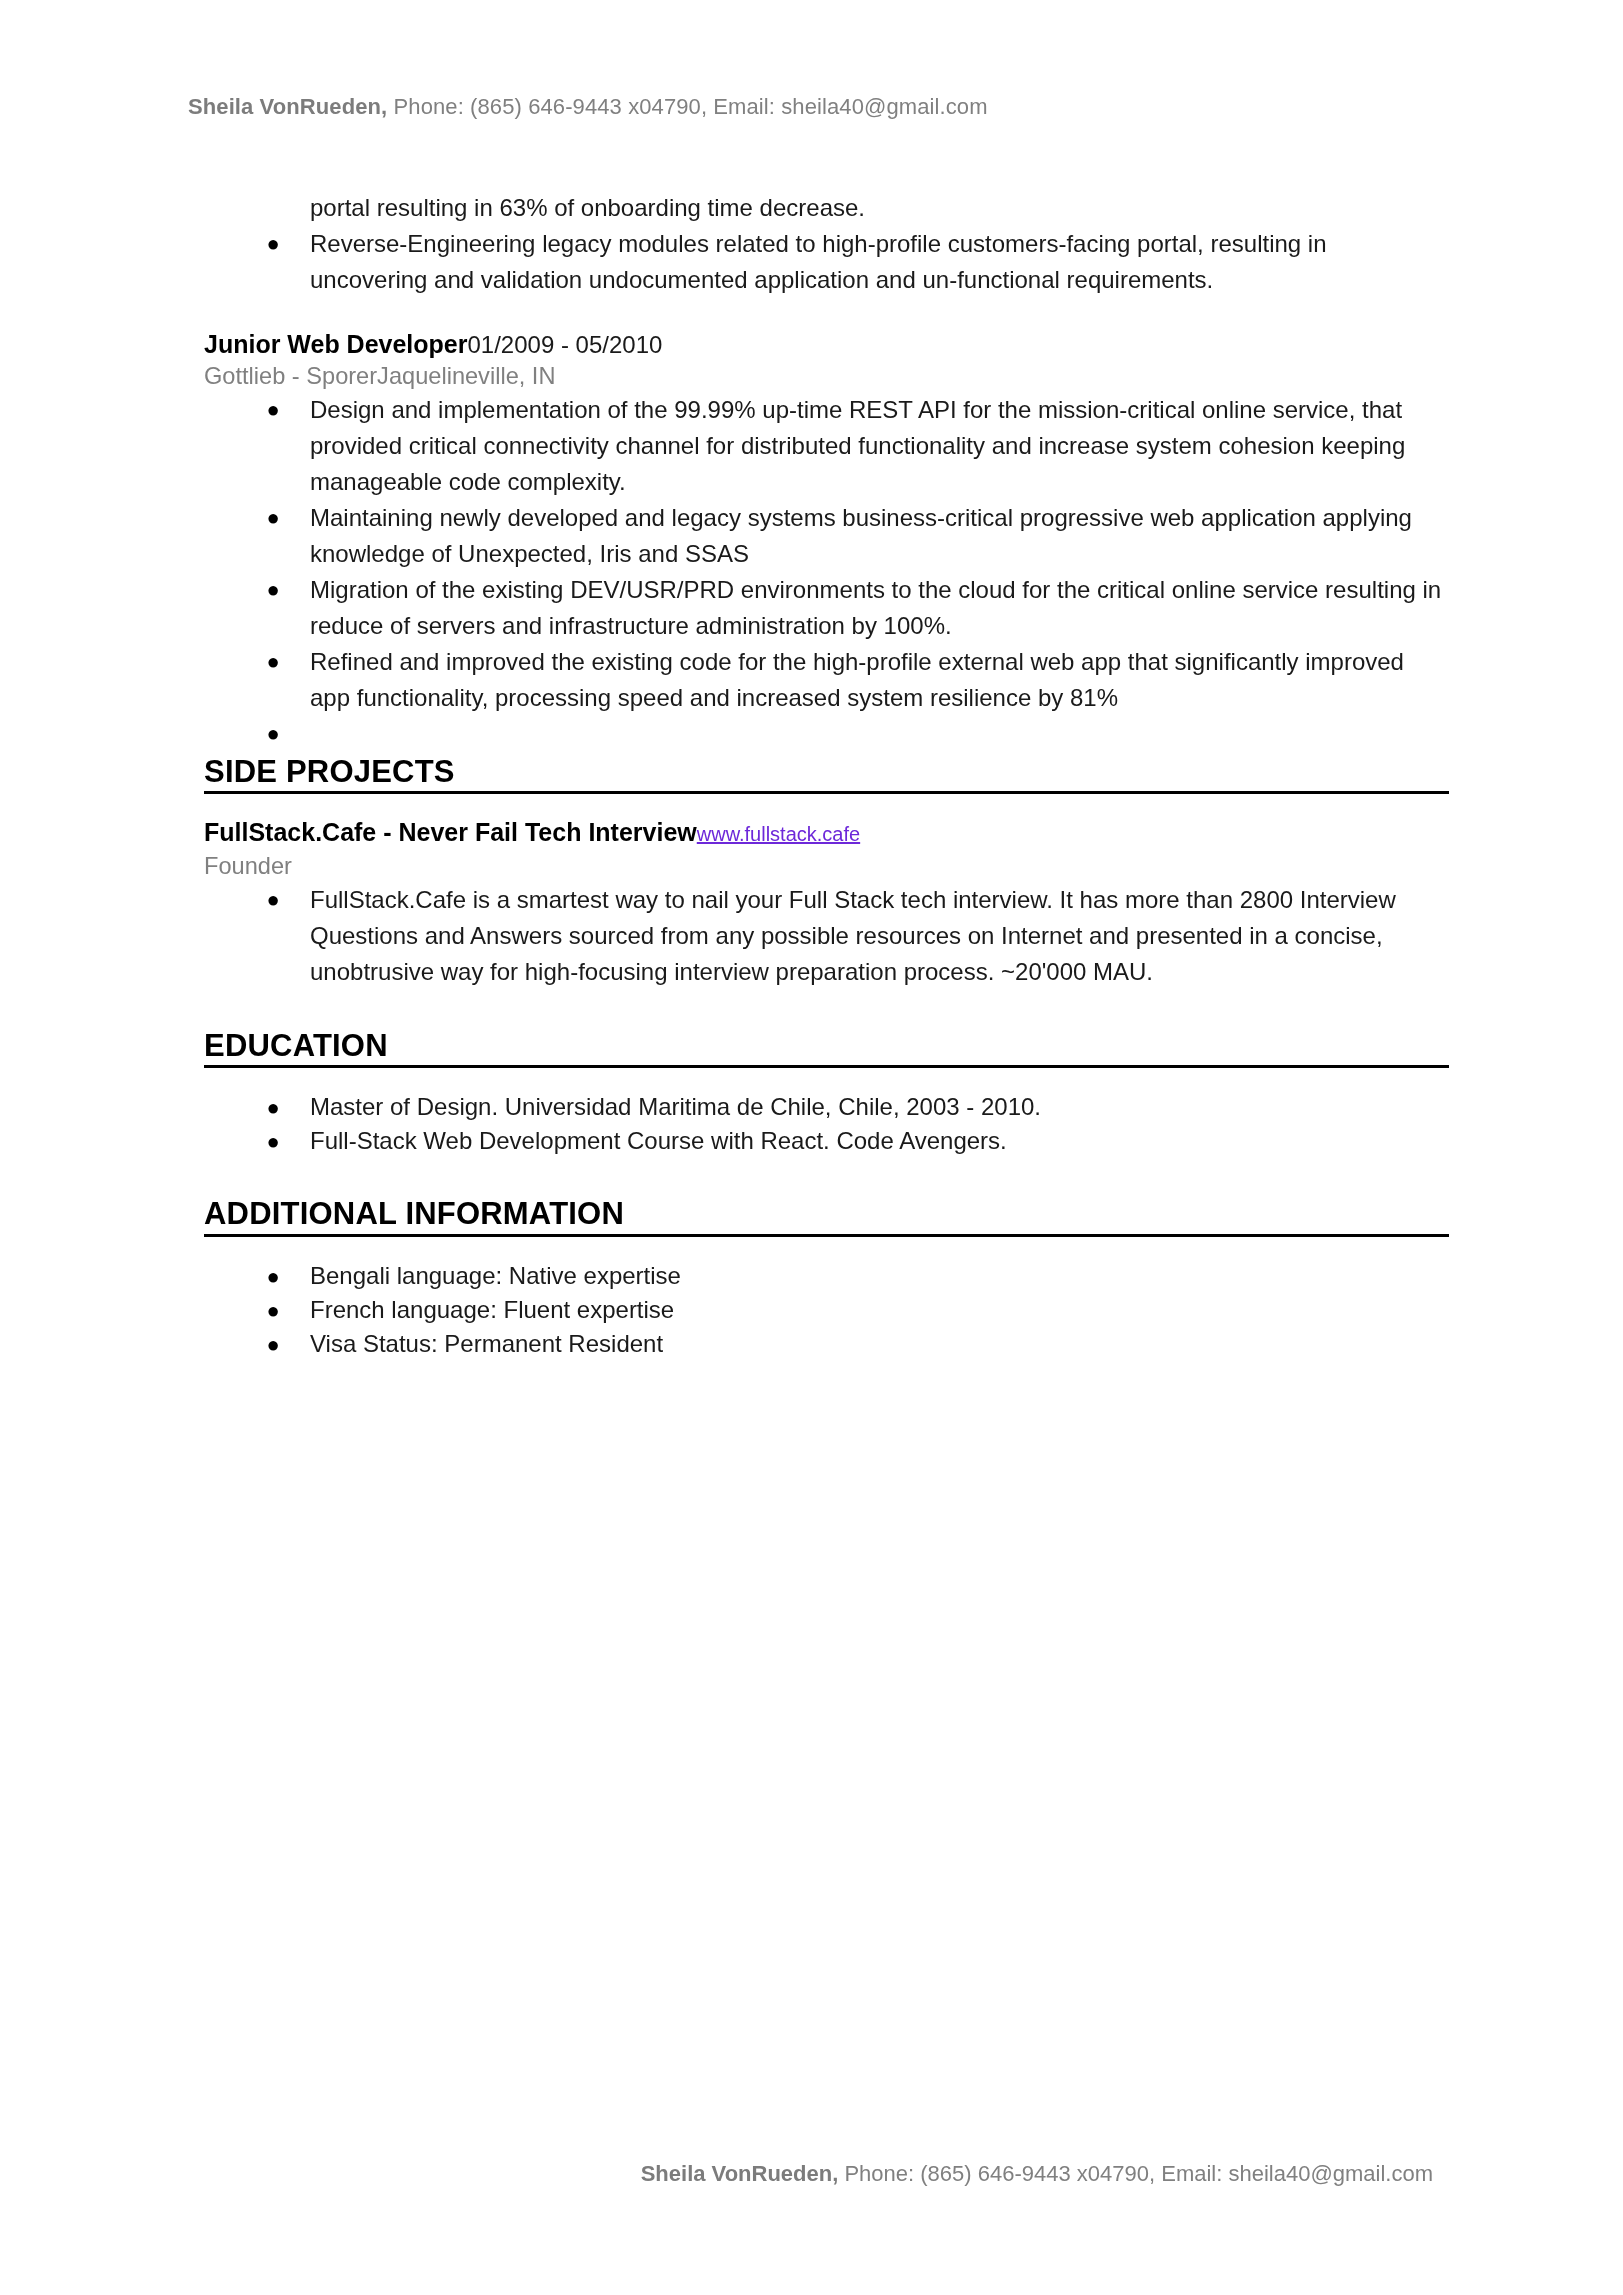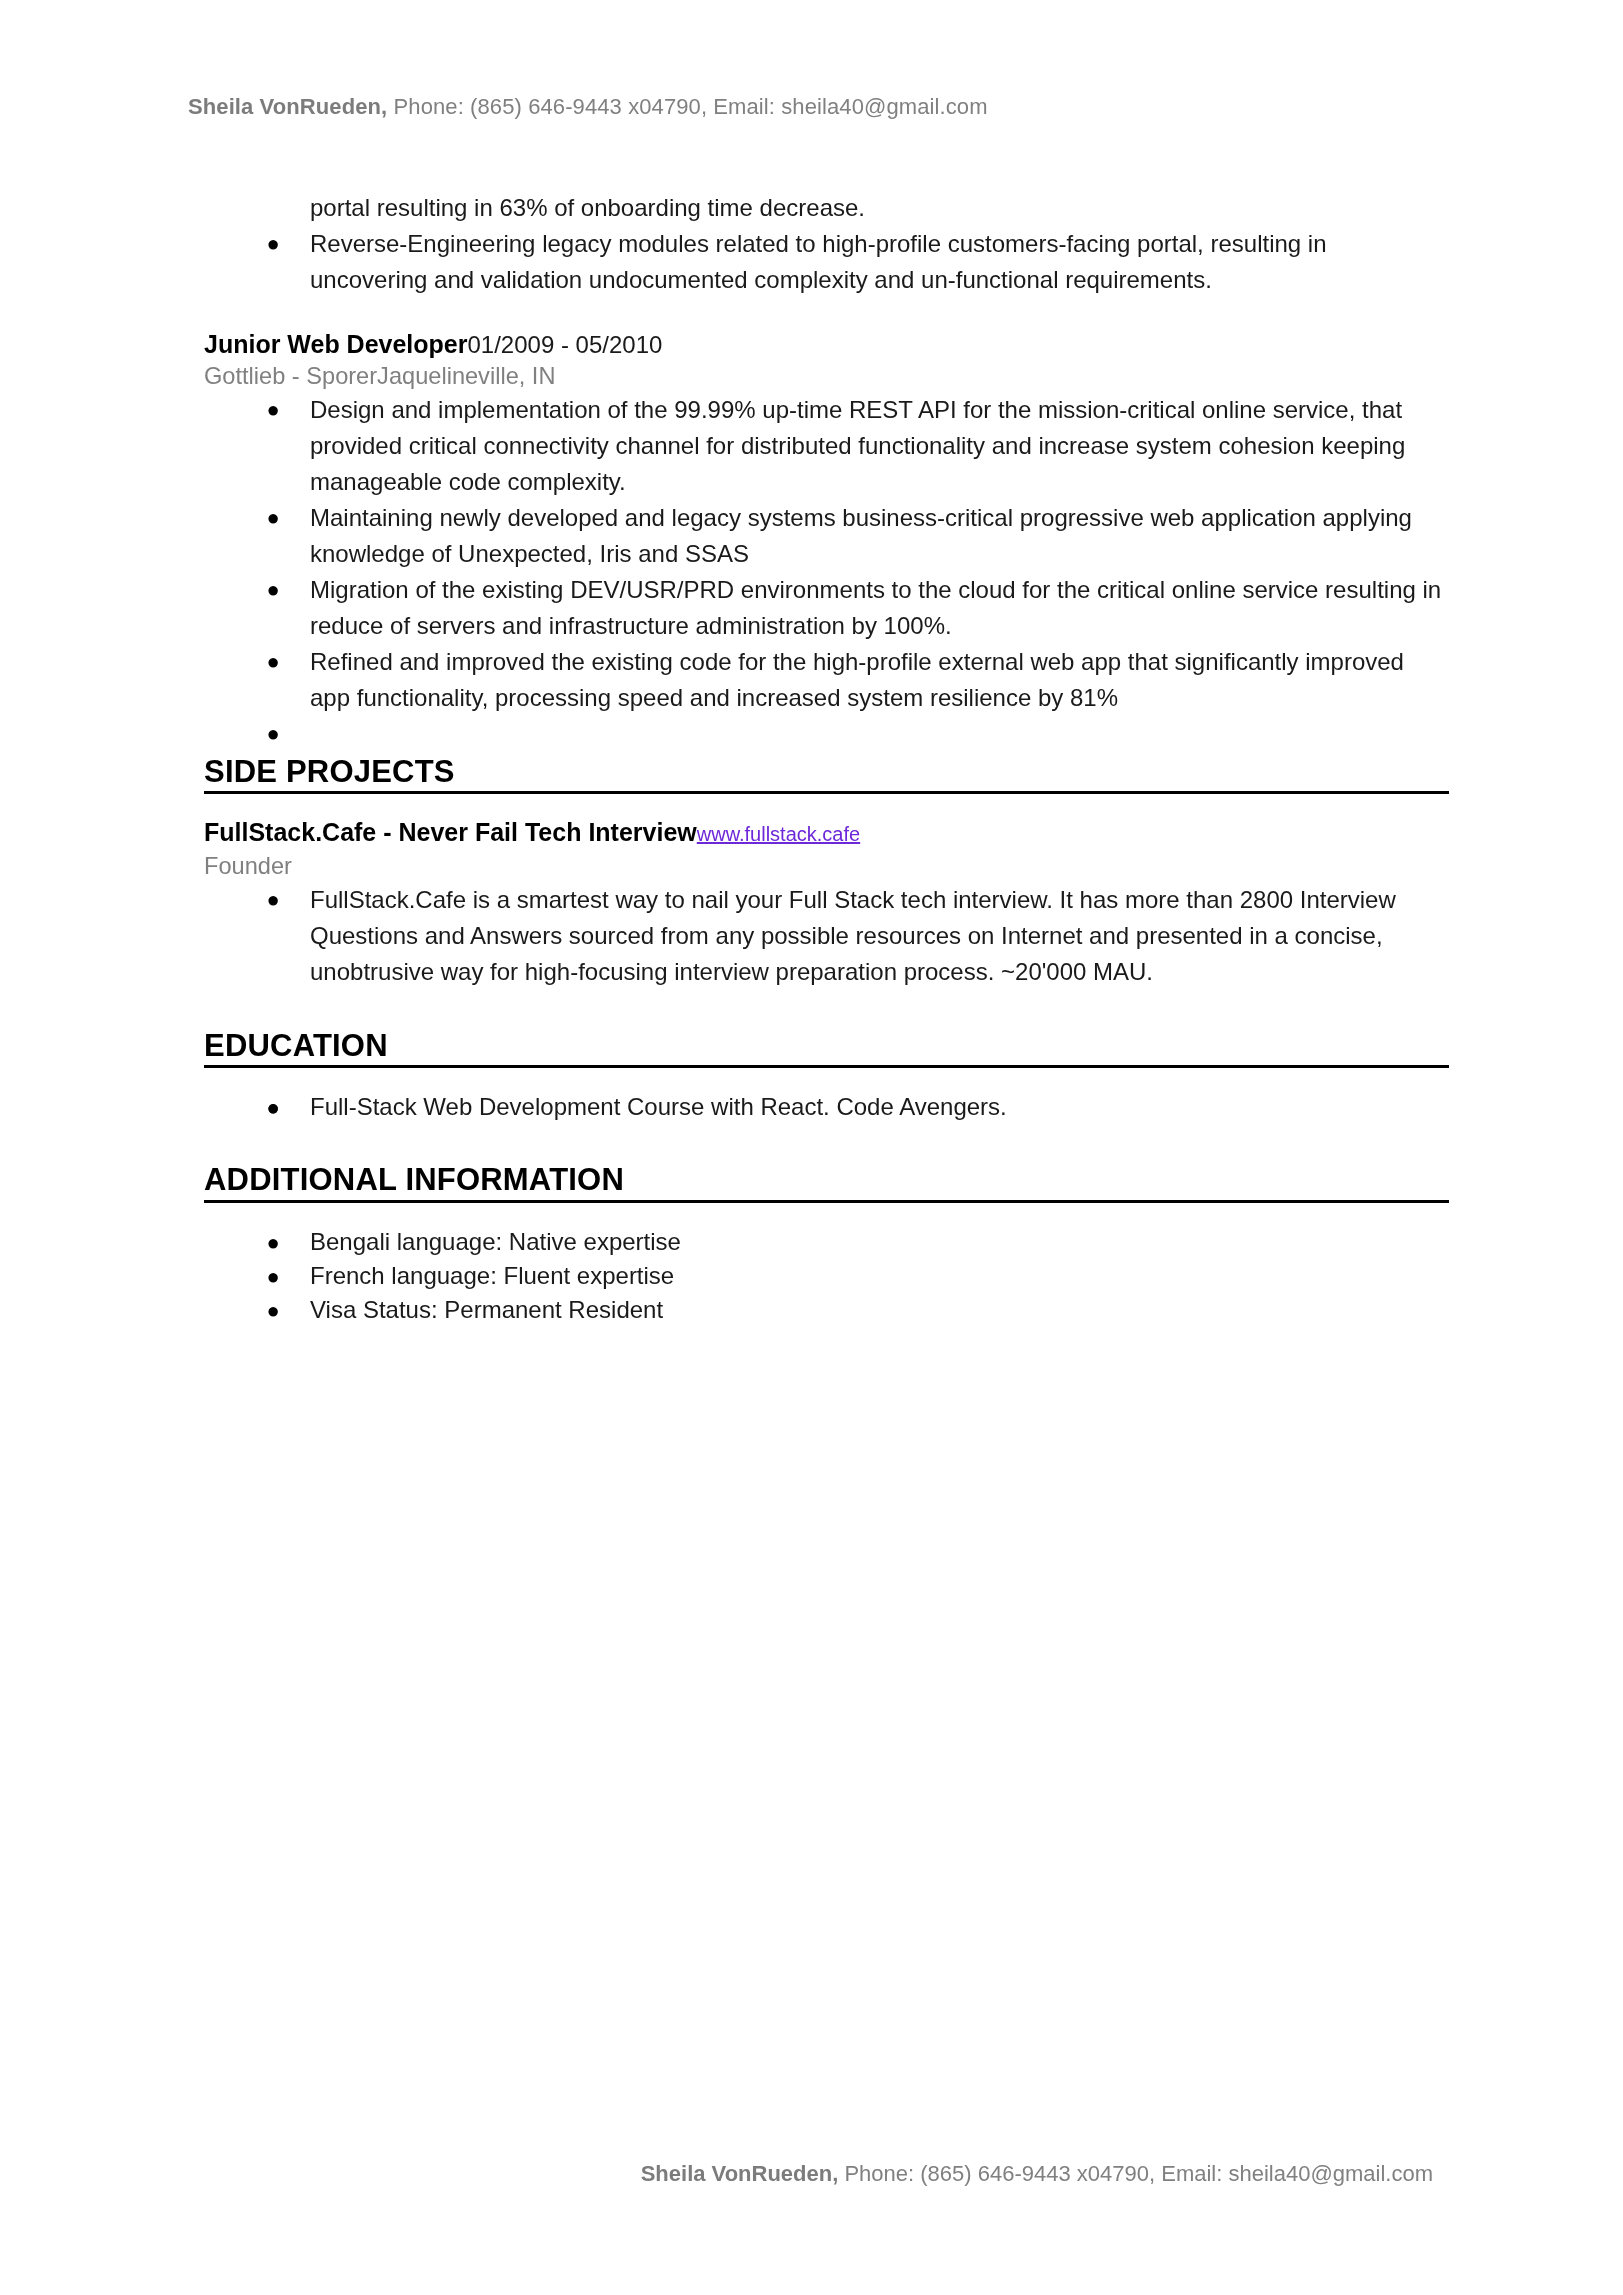--- a/index.html
+++ b/index.html
@@ -179,21 +179,21 @@
     <span class="name">Sheila VonRueden,</span><span> Phone: (865) 646-9443 x04790, Email: sheila40@gmail.com</span>
   </div>
 
   <div class="content">
 
     <div>
       <div class="cont-line">portal resulting in 63% of onboarding time decrease.</div>
       <ul class="bullets">
         <li>
           <span class="dot">●</span>
-          <span>Reverse-Engineering legacy modules related to high-profile customers-facing portal, resulting in uncovering and validation undocumented complexity and un-functional requirements.</span>
+          <span>Reverse-Engineering legacy modules related to high-profile customers-facing portal, resulting in uncovering and validation undocumented application and un-functional requirements.</span>
         </li>
       </ul>
     </div>
 
     <div class="entry">
       <div class="entry-row">
         <div class="entry-title">Junior Web Developer</div>
         <div class="entry-dates">01/2009 - 05/2010</div>
       </div>
       <div class="entry-row">
@@ -241,20 +241,21 @@
       </div>
     </div>
 
     <div class="section">
       <div class="section-title">EDUCATION</div>
       <div class="section-rule"></div>
       <div class="section-body">
         <ul class="bullets tight">
           <li>
             <span class="dot">●</span>
+            <span>Master of Design. Universidad Maritima de Chile, Chile, 2003 - 2010.</span>
           </li>
           <li>
             <span class="dot">●</span>
             <span>Full-Stack Web Development Course with React. Code Avengers.</span>
           </li>
         </ul>
       </div>
     </div>
 
     <div class="section">

